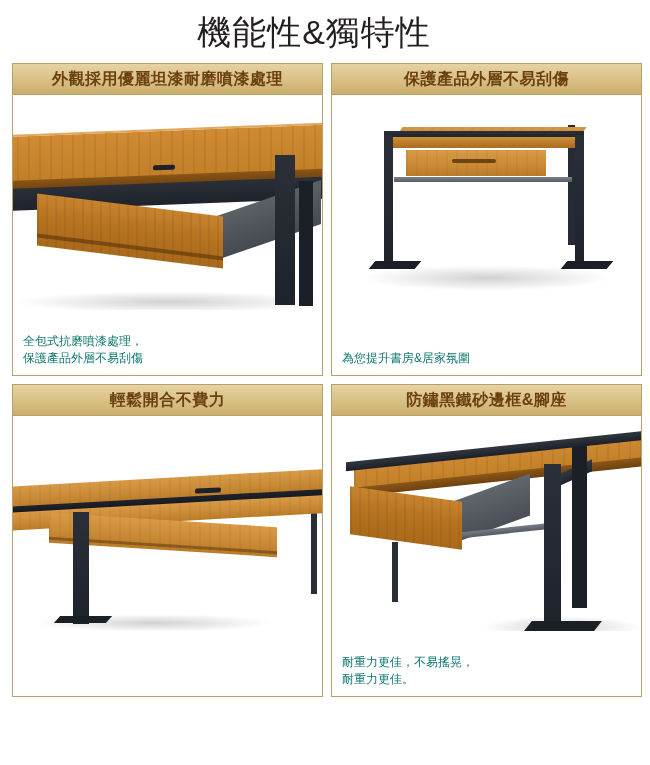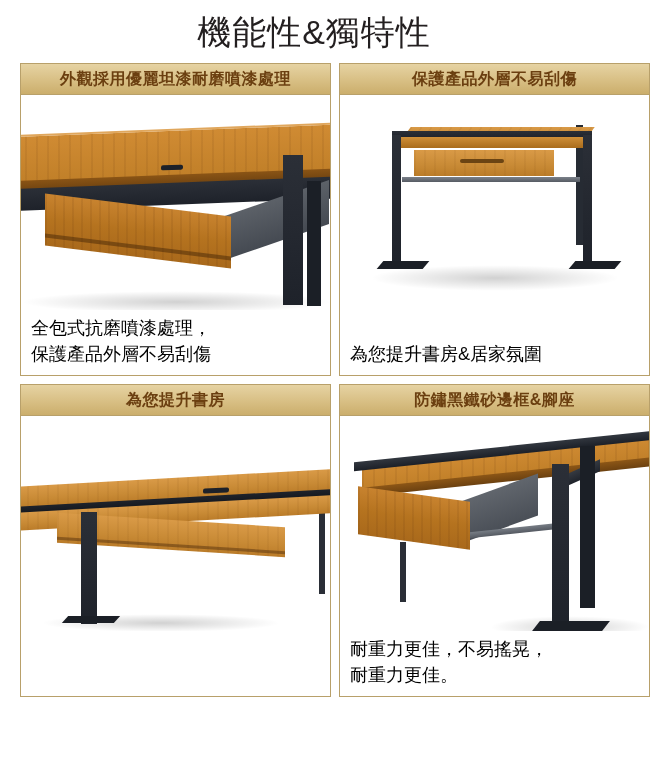--- a/index.html
+++ b/index.html
@@ -28,21 +28,21 @@
     padding-top: 14px;
     padding-bottom: 12px;
     line-height: 1.1;
   }
   .grid {
     display: grid;
     grid-template-columns: 311px 311px;
     grid-template-rows: 313px 313px;
     column-gap: 8px;
     row-gap: 8px;
-    padding: 0 20px;
+    padding: 0 12px;
     box-sizing: border-box;
   }
   .cell {
     position: relative;
     border: 1px solid #b8a06a;
     box-sizing: border-box;
     background: #ffffff;
     overflow: hidden;
   }
   .cell-header {
@@ -60,23 +60,23 @@
   .cell-media {
     position: relative;
     height: 215px;
     background: #ffffff;
     overflow: hidden;
   }
   .cell-caption {
     position: absolute;
     left: 10px;
     bottom: 8px;
-    font-size: 18px;
+    font-size: 12px;
     line-height: 1.45;
-    color: #000000;
+    color: #0f766e;
   }
   .cell-caption div { white-space: nowrap; }
 
   
   .wood {
     background:
       repeating-linear-gradient(90deg, rgba(90,45,10,0.10) 0 2px, rgba(255,255,255,0) 2px 9px),
       linear-gradient(to bottom, #c8832f 0%, #b5731f 50%, #a9691b 100%);
   }
   .wood-light {
@@ -328,21 +328,21 @@
         <div class="p2-leg-r metal"></div>
         <div class="p2-foot-l metal-dark"></div>
         <div class="p2-foot-r metal-dark"></div>
       </div>
       <div class="cell-caption">
         <div>為您提升書房&amp;居家氛圍</div>
       </div>
     </div>
 
     <div class="cell">
-      <div class="cell-header">為您提升書房</div>
+      <div class="cell-header">輕鬆開合不費力</div>
       <div class="cell-media">
         <div class="p3-shadow shadow-soft"></div>
         <div class="p3-leg-back"></div>
         <div class="p3-top wood-light"></div>
         <div class="p3-handle"></div>
         <div class="p3-edge"></div>
         <div class="p3-face wood-light"></div>
         <div class="p3-drawer wood-light"></div>
         <div class="p3-drawer-line"></div>
         <div class="p3-leg metal"></div>

